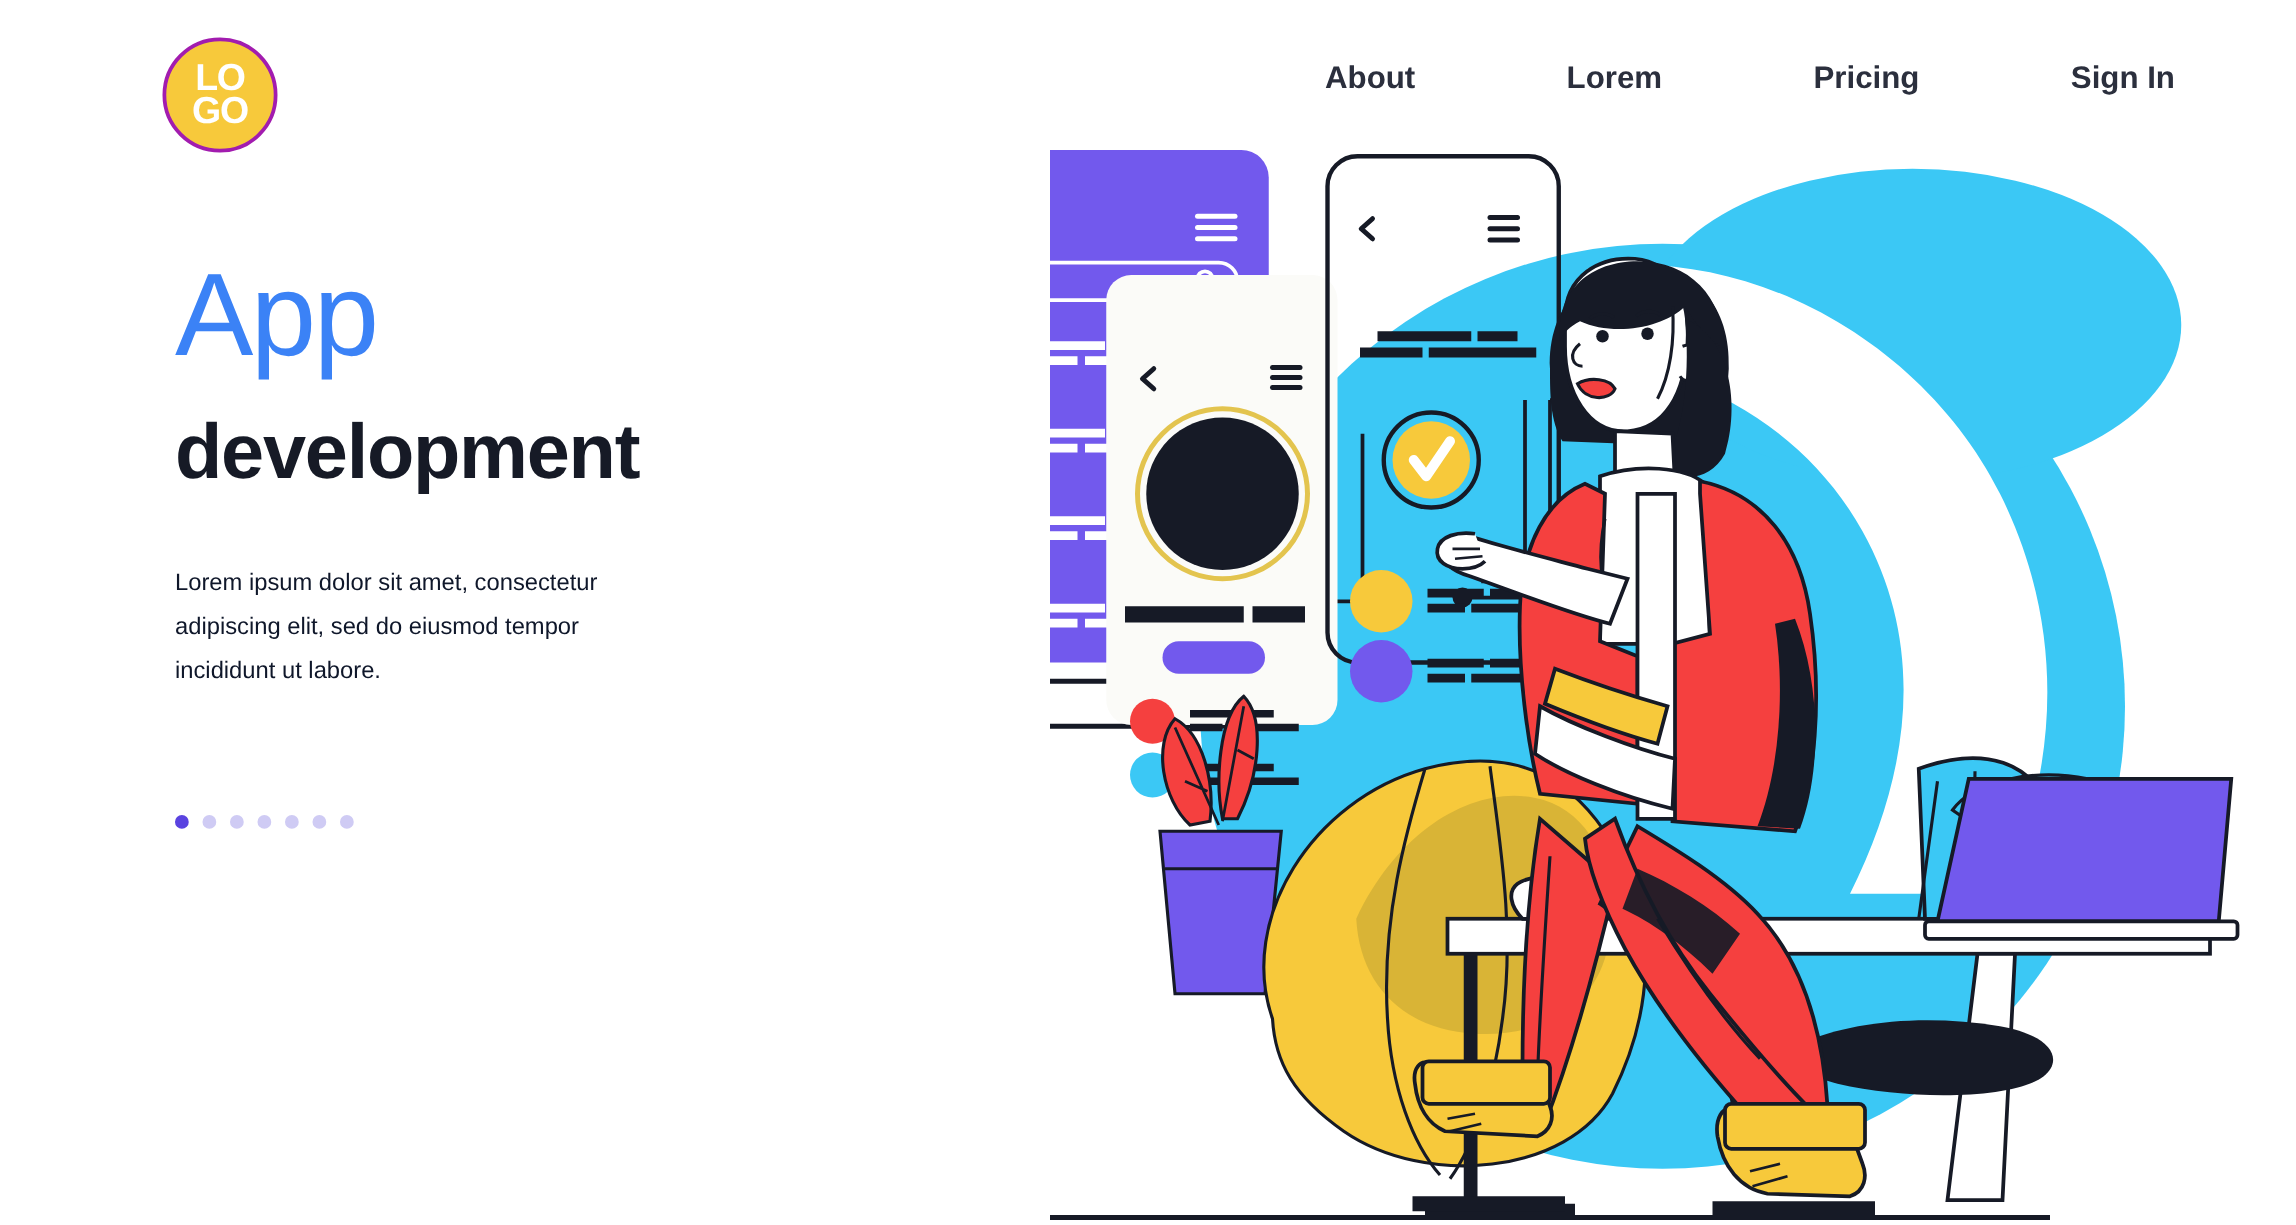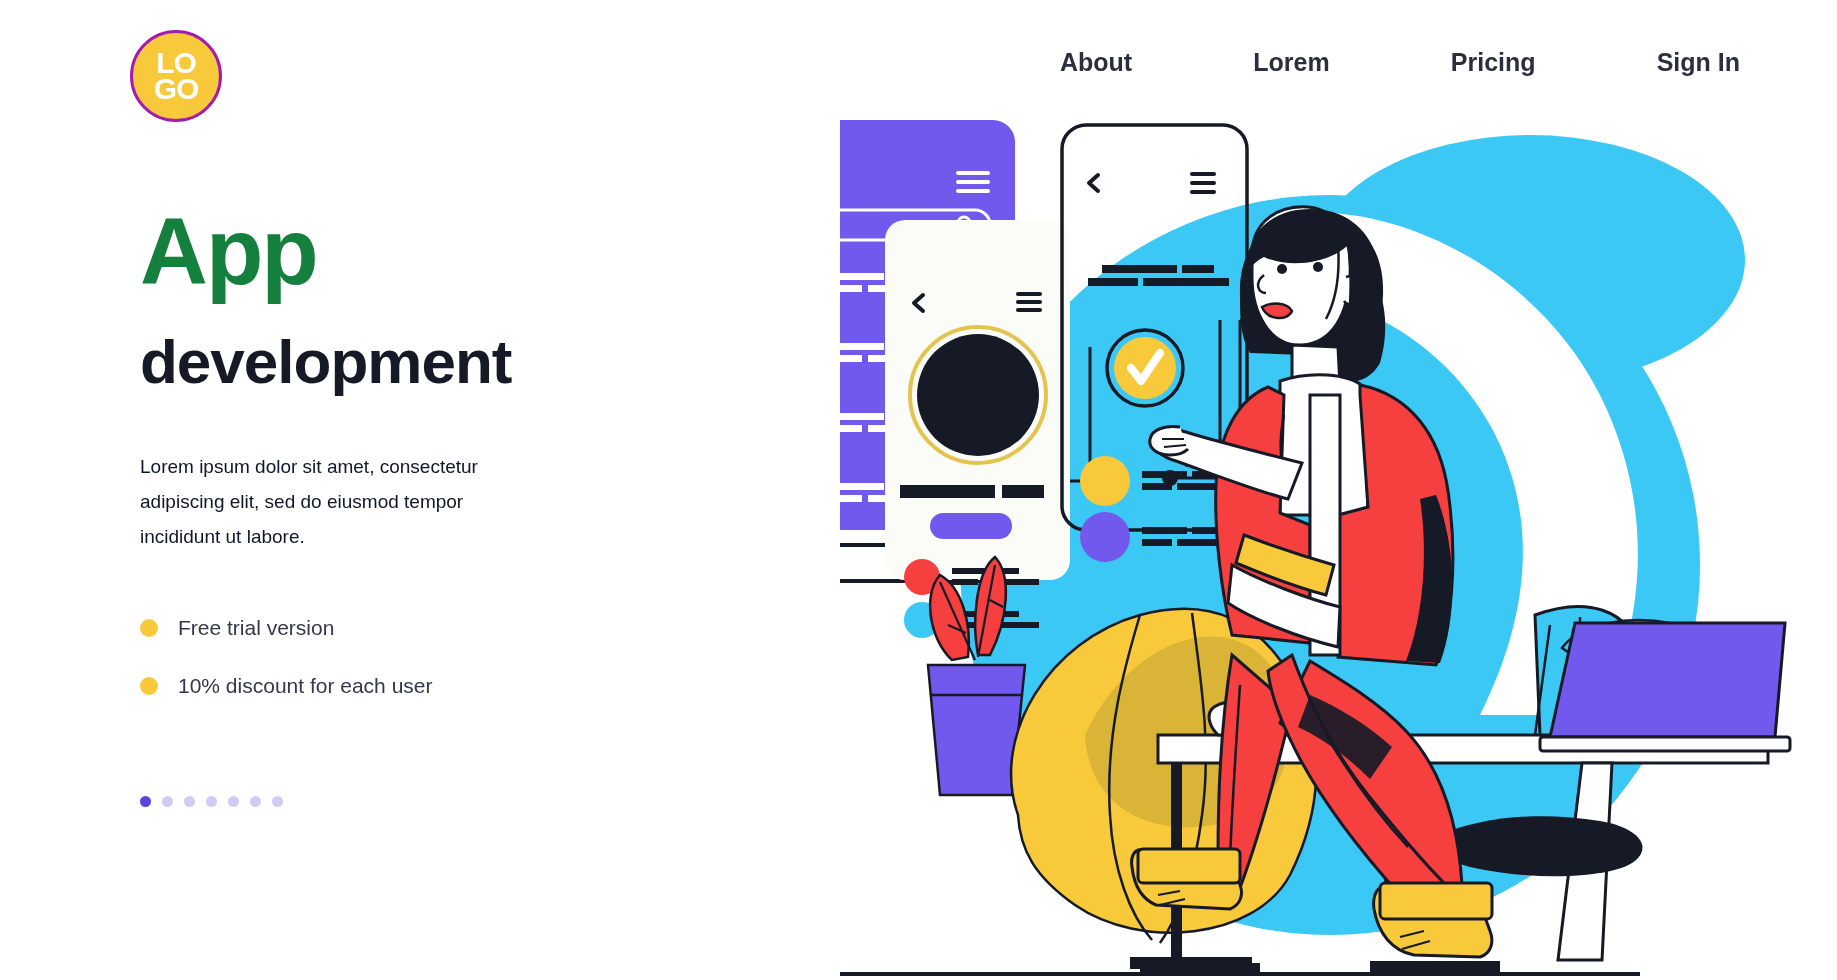--- a/index.html
+++ b/index.html
@@ -55,22 +55,22 @@
   }
 
   
   .hero {
     position:absolute;
     left:140px; top:205px;
     width:560px;
   }
   .title-1 {
     font-size:94px;
-    font-weight:bold;
-    color:#15803d;
+    font-weight:normal;
+    color:#3b82f6;
     line-height:1.0;
     letter-spacing:-2px;
   }
   .title-2 {
     font-size:62px;
     font-weight:bold;
     color:#161A26;
     line-height:1.25;
     letter-spacing:-1px;
     margin-top:24px;
@@ -159,30 +159,20 @@
 
 </div>
 
 <div class="hero">
 
   <h1 class="title-1">App</h1>
   <h2 class="title-2">development</h2>
 
   <p class="lede">Lorem ipsum dolor sit amet, consectetur adipiscing elit, sed do eiusmod tempor incididunt ut labore.</p>
 
-  <ul class="bullets">
-    <li class="bullet">
-      <span class="bullet-dot"></span>
-      <span class="bullet-label">Free trial version</span>
-    </li>
-    <li class="bullet">
-      <span class="bullet-dot"></span>
-      <span class="bullet-label">10% discount for each user</span>
-    </li>
-  </ul>
 
 
   <div class="dots">
     <span class="pager-dot active"></span>
     <span class="pager-dot"></span>
     <span class="pager-dot"></span>
     <span class="pager-dot"></span>
     <span class="pager-dot"></span>
     <span class="pager-dot"></span>
     <span class="pager-dot"></span>

